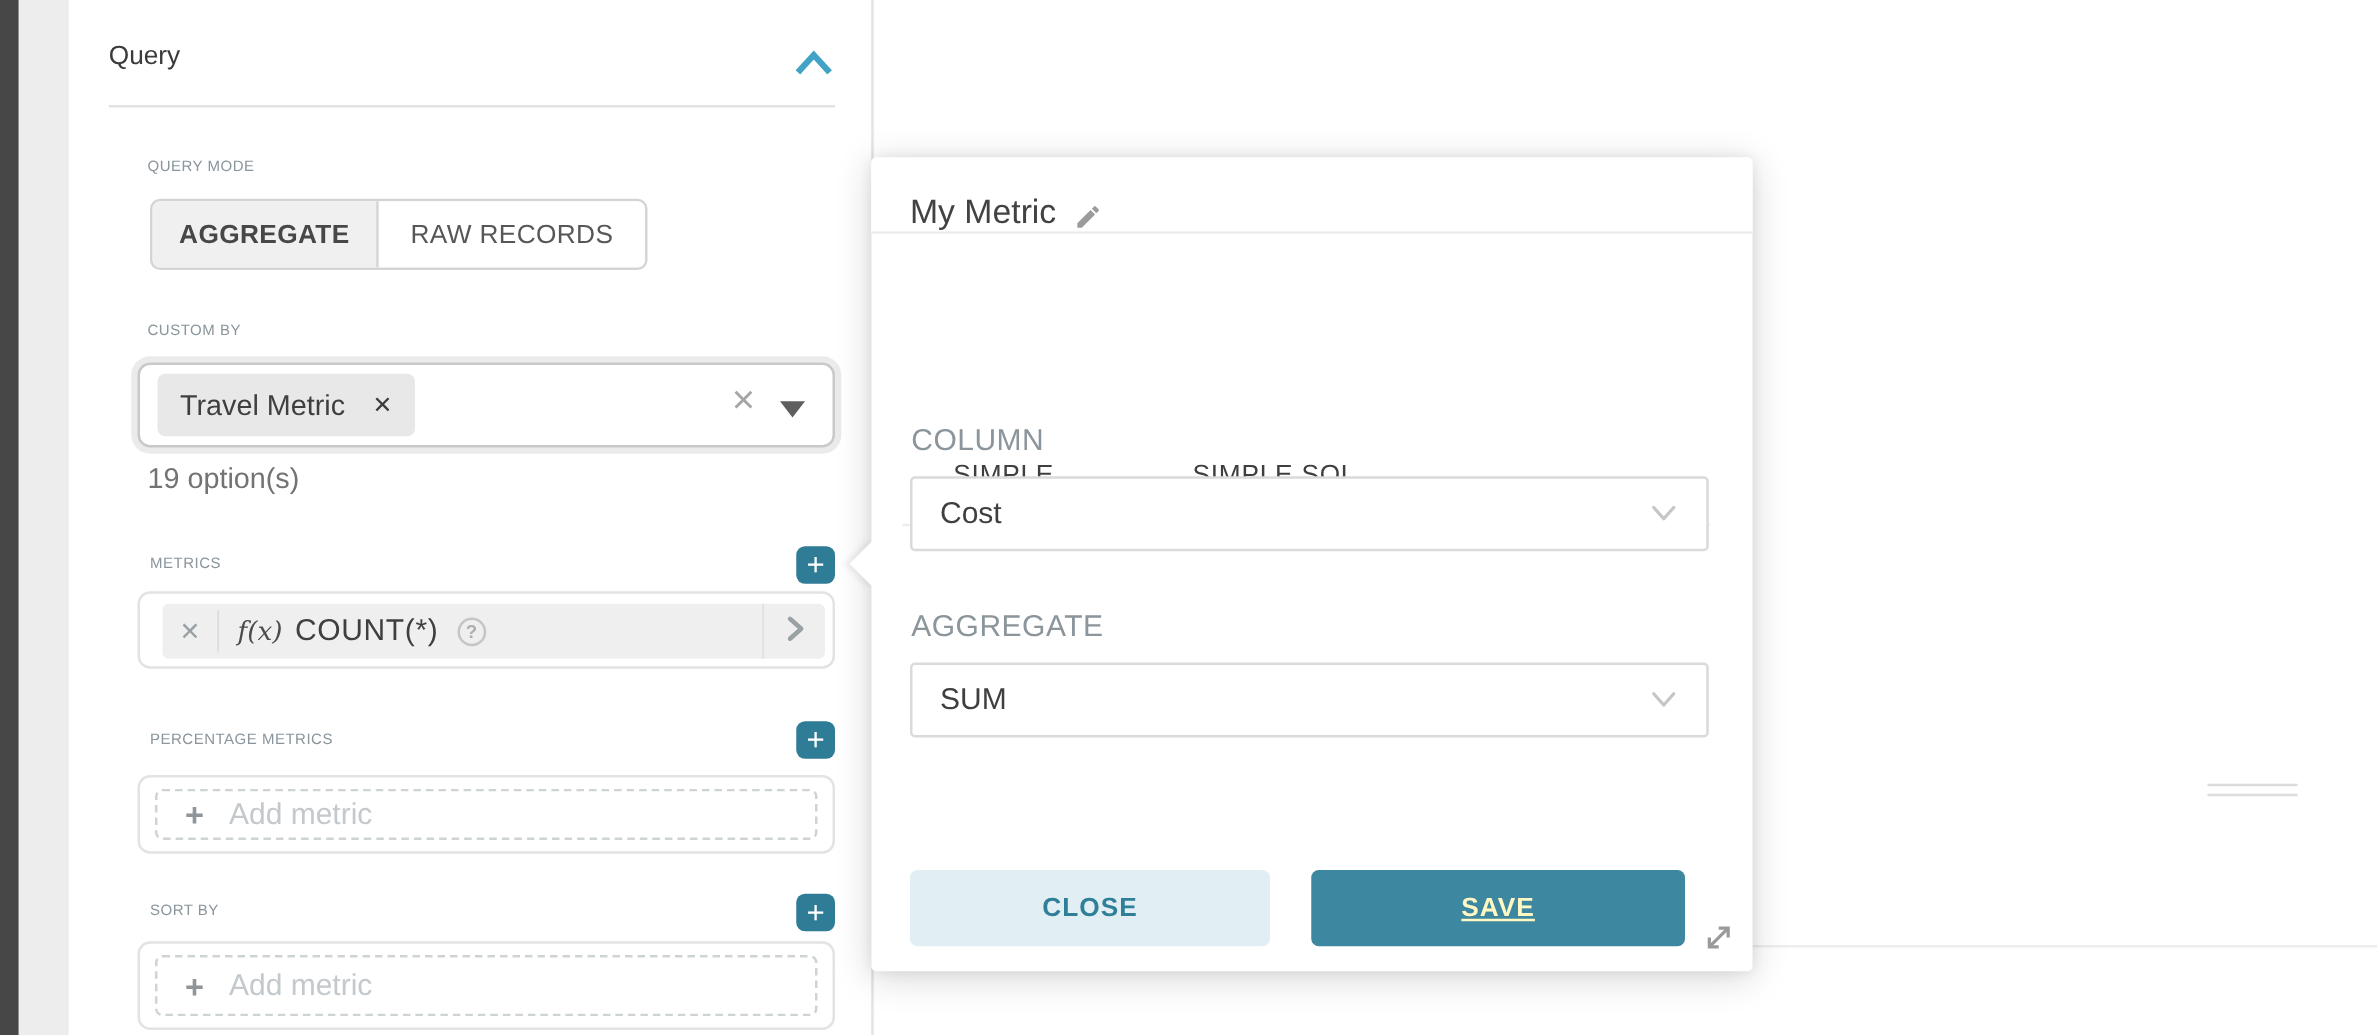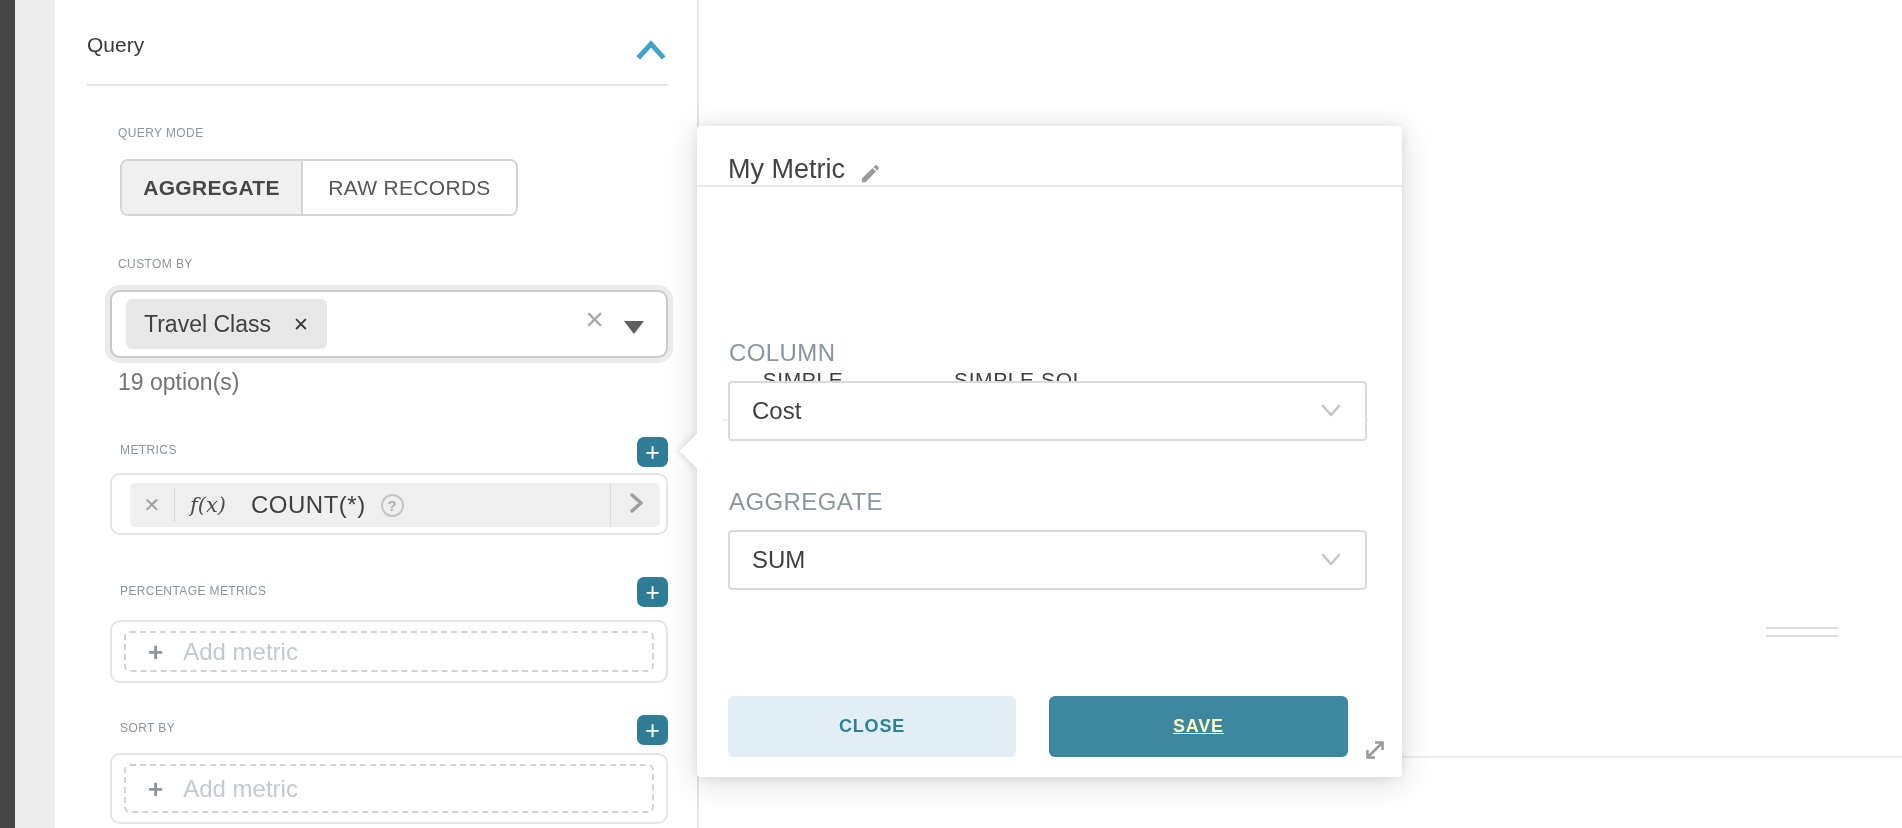--- a/index.html
+++ b/index.html
@@ -48,21 +48,21 @@
   .plus-btn { width:31px; height:30px; background:#2e7c95; border-radius:7px; color:#fff;
     display:flex; align-items:center; justify-content:center; font-size:25px; line-height:1; cursor:pointer; }
 
   
   .metric-box { left:110px; top:473px; width:558px; height:62px; border:2px solid #e3e3e3; border-radius:10px; background:#fff; }
   .metric-pill { position:absolute; left:18px; top:8px; width:530px; height:44px; background:#efefef;
     border-radius:5px; display:flex; align-items:center; cursor:pointer; }
   .pill-x { width:44px; text-align:center; color:#9aa1a5; font-size:20px; font-weight:700; cursor:pointer; }
   .pill-sep { width:1px; height:34px; background:#d8d8d8; }
   .pill-fx { font-family:"DejaVu Serif", serif; font-style:italic; font-size:21px; color:#4c4c4c; margin-left:15px; }
-  .pill-name { font-size:24px; color:#3f3f3f; margin-left:25px; letter-spacing:.5px; }
+  .pill-name { font-size:24px; color:#3f3f3f; margin-left:10px; letter-spacing:.5px; }
   .pill-help { margin-left:15px; width:23px; height:23px; border:2px solid #c5c5c5; border-radius:50%;
     color:#aeaeae; font-size:15px; font-weight:600; display:flex; align-items:center; justify-content:center; cursor:pointer; }
   .pill-right { margin-left:auto; width:50px; height:100%; border-left:1px solid #dcdcdc;
     display:flex; align-items:center; justify-content:center; cursor:pointer; }
 
   
   .add-box { left:110px; width:558px; border:2px solid #e3e3e3; border-radius:10px; background:#fff; }
   .add-dashed { position:absolute; left:12px; right:12px; top:9px; bottom:9px;
     border:2px dashed #ced3d6; border-radius:6px; display:flex; align-items:center; padding-left:22px; gap:20px; cursor:pointer; }
   .add-plus { color:#8f9598; font-size:26px; font-weight:700; line-height:1; }
@@ -87,21 +87,21 @@
   .tab-saved  { width:150px; margin-left:63px; }
   .tab-sql    { width:161px; margin-left:61px; }
 
   .field-label { position:absolute; font-size:24px; color:#8b959c; font-weight:500; letter-spacing:.4px; line-height:1; }
   .pop-select { position:absolute; left:31px; width:639px; height:60px; border:2px solid #dadada; border-radius:4px;
     display:flex; align-items:center; padding:0 22px; cursor:pointer; background:#fff; }
   .pop-select-value { font-size:24px; color:#3f3f3f; }
   .pop-select-caret { margin-left:auto; display:flex; }
 
   .btn { position:absolute; top:570px; height:61px; border-radius:6px; display:flex; align-items:center;
-    justify-content:center; font-size:18px; font-weight:700; letter-spacing:.8px; cursor:pointer; }
+    justify-content:center; font-size:21px; font-weight:700; letter-spacing:.8px; cursor:pointer; }
   .btn-close { left:31px; width:288px; background:#e1eff4; color:#2f7f99; }
   .btn-save { left:352px; width:299px; background:#3e87a1; color:#fef9c3;text-decoration:underline; }
   .expand-btn { position:absolute; left:664px; top:610px; width:30px; height:30px; cursor:pointer; display:flex; }
 
   
   .card-line { left:1402px; top:756px; width:500px; height:2px; background:#ededed; }
   .drag-line { left:1766px; width:72px; height:2px; background:#dcdcdc; cursor:grab; }
 </style>
 </head>
 <body>
@@ -125,21 +125,21 @@
 
   <div class="abs sec-label" style="left:118px; top:127px;">QUERY MODE</div>
   <div class="abs segmented">
     <div class="seg seg-agg">AGGREGATE</div>
     <div class="seg seg-raw">RAW RECORDS</div>
   </div>
 
   <div class="abs sec-label" style="left:118px; top:258px;">CUSTOM BY</div>
   <div class="abs gb-select">
     <div class="gb-tag">
-      <span class="gb-tag-label">Travel Class</span>
+      <span class="gb-tag-label">Travel Metric</span>
       <span class="gb-tag-x">✕</span>
     </div>
     <span class="gb-clear">×</span>
     <span class="gb-caret"></span>
   </div>
   <div class="abs gb-hint">19 option(s)</div>
 
   <div class="abs sec-label" style="left:120px; top:444px;">METRICS</div>
   <div class="abs plus-btn" style="left:637px; top:437px;">
     <span>+</span>

